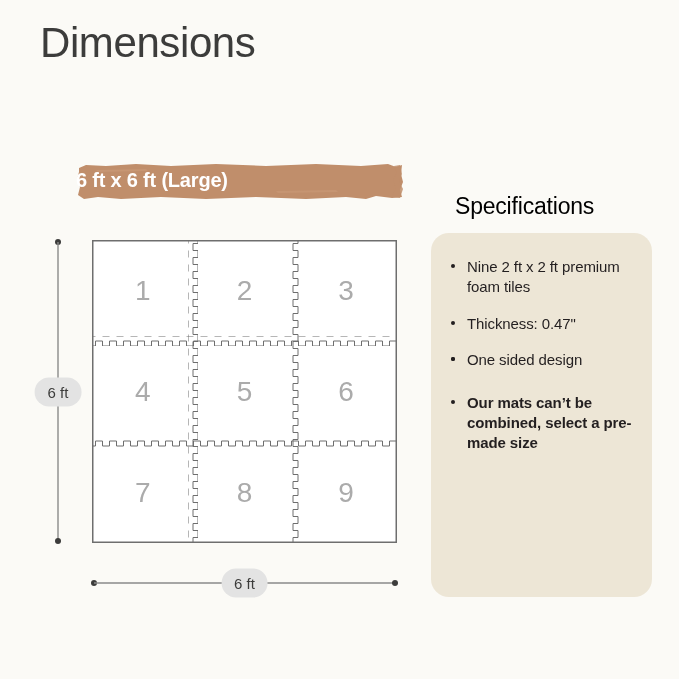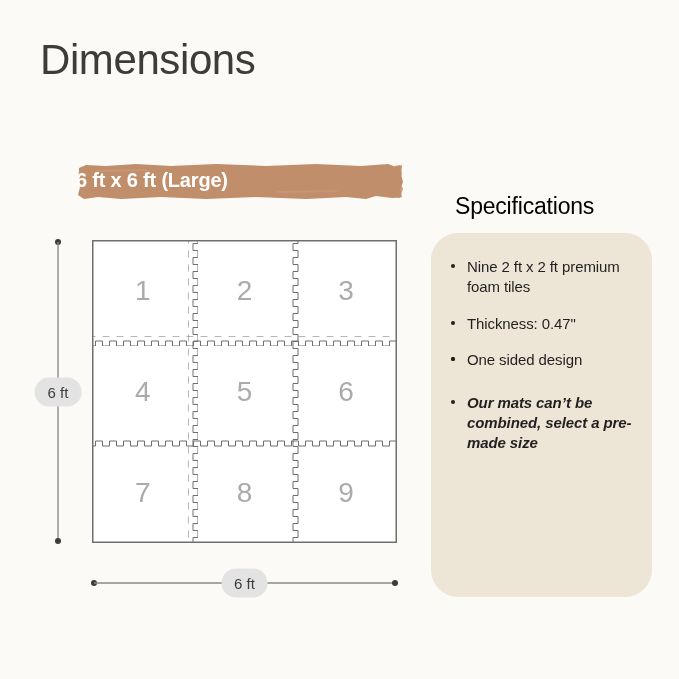--- a/index.html
+++ b/index.html
@@ -13,21 +13,21 @@
     font-family: "Liberation Sans", sans-serif;
     overflow: hidden;
     position: relative;
     -webkit-font-smoothing: antialiased;
   }
 
   
   #page-title {
     position: absolute;
     left: 40px;
-    top: 39px;
+    top: 22px;
     font-size: 42px;
     font-weight: 300;
     letter-spacing: -0.4px;
     color: #3C3C3B;
     line-height: 1;
   }
 
   
   #size-banner {
     position: absolute;
@@ -154,41 +154,40 @@
     color: #000000;
     letter-spacing: -0.2px;
   }
   #specs-panel {
     position: absolute;
     left: 431px;
     top: 233px;
     width: 221px;
     height: 364px;
     background: #EDE6D6;
-    border-radius: 27px;
+    border-radius: 18px;
     box-sizing: border-box;
     padding: 24px 18px 20px 20px;
   }
   #specs-list {
     list-style: none;
     margin: 0;
     padding: 0;
   }
   #specs-list li {
     position: relative;
     padding-left: 16px;
     margin-bottom: 17px;
     font-size: 15px;
     line-height: 1.32;
     color: #231F20;
     letter-spacing: -0.1px;
   }
   #specs-list li:last-child {
     margin-bottom: 0;
-    font-style: italic;
   }
   #specs-list li .bullet-dot {
     position: absolute;
     left: 0;
     top: 7px;
     width: 4px;
     height: 4px;
     border-radius: 50%;
     background: #231F20;
   }

